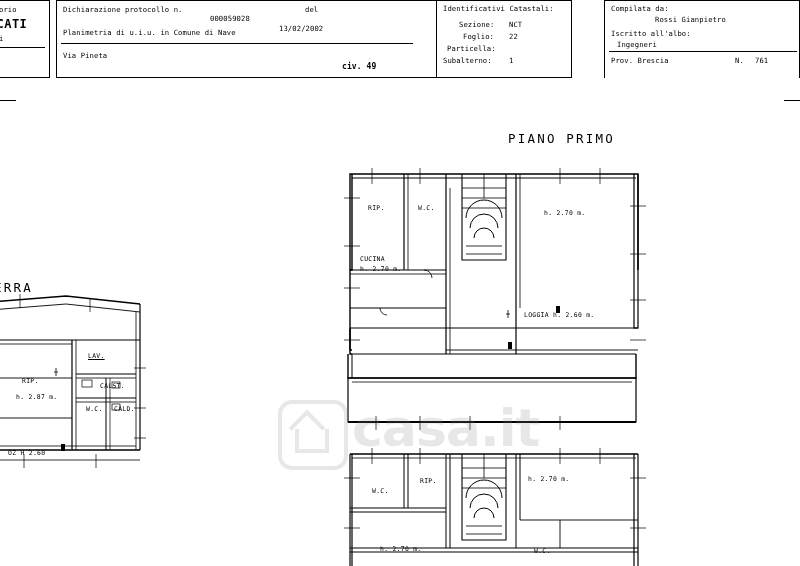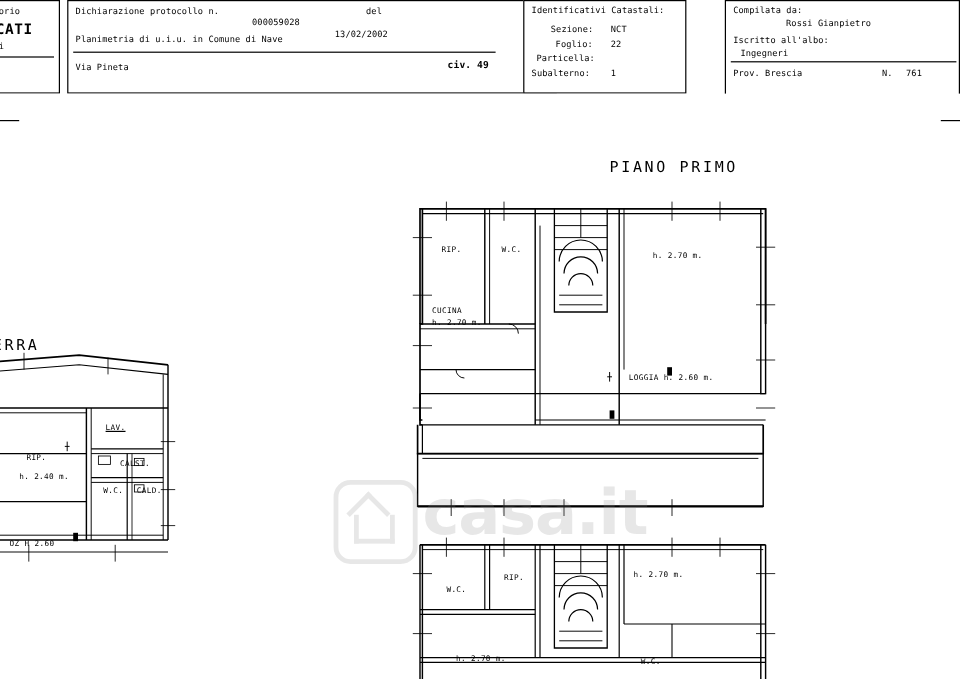--- a/index.html
+++ b/index.html
@@ -166,21 +166,21 @@
     <div class="hdr-rule" style="left:44px; top:46px; width:60px;"></div>
   </div>
 
   <div class="hdr-cell hdr-cell-decl">
     <div class="hdr-txt" style="left:6px; top:5px;">Dichiarazione protocollo n.</div>
     <div class="hdr-txt" style="left:153px; top:14px;">000059028</div>
     <div class="hdr-txt" style="left:248px; top:5px;">del</div>
     <div class="hdr-txt" style="left:222px; top:24px;">13/02/2002</div>
     <div class="hdr-txt" style="left:6px; top:28px;">Planimetria di u.i.u. in Comune di Nave</div>
     <div class="hdr-txt" style="left:6px; top:51px;">Via Pineta</div>
-    <div class="hdr-txt bold" style="left:285px; top:50px; font-size:8px;margin-left:31px;">civ. 49</div>
+    <div class="hdr-txt bold" style="left:285px; top:62px; font-size:8px;">civ. 49</div>
     <div class="hdr-rule" style="left:4px; top:42px; width:352px;"></div>
   </div>
 
   <div class="hdr-cell hdr-cell-ident">
     <div class="hdr-txt" style="left:6px; top:4px;">Identificativi Catastali:</div>
 
     <div class="hdr-txt" style="left:22px; top:20px;">Sezione:</div>
     <div class="hdr-txt" style="left:72px; top:20px;">NCT</div>
 
     <div class="hdr-txt" style="left:26px; top:32px;">Foglio:</div>
@@ -322,21 +322,21 @@
       <rect x="61" y="366" width="4" height="7"></rect>
       <rect x="531" y="488" width="0" height="0"></rect>
       <rect x="556" y="488" width="0" height="0"></rect>
     </g>
   </svg>
 
   <div class="plan-label" style="left:-6px; top:202px;">ERRA</div>
 
   <div class="room-label" style="left:88px; top:275px;text-decoration:underline;">LAV.</div>
   <div class="room-label" style="left:22px; top:300px;">RIP.</div>
-  <div class="room-label" style="left:16px; top:316px;">h. 2.40 m.</div>
+  <div class="room-label" style="left:16px; top:316px;">h. 2.87 m.</div>
   <div class="room-label" style="left:100px; top:305px;">CALST.</div>
   <div class="room-label" style="left:86px; top:328px;">W.C.</div>
   <div class="room-label" style="left:114px; top:328px;">CALD.</div>
   <div class="room-label" style="left:8px; top:372px;">OZ  H 2.60</div>
 
   <div class="room-label" style="left:368px; top:127px;">RIP.</div>
   <div class="room-label" style="left:418px; top:127px;">W.C.</div>
   <div class="room-label" style="left:360px; top:178px;">CUCINA</div>
   <div class="room-label" style="left:360px; top:188px;">h. 2.70 m.</div>
   <div class="room-label" style="left:544px; top:132px;">h. 2.70 m.</div>

